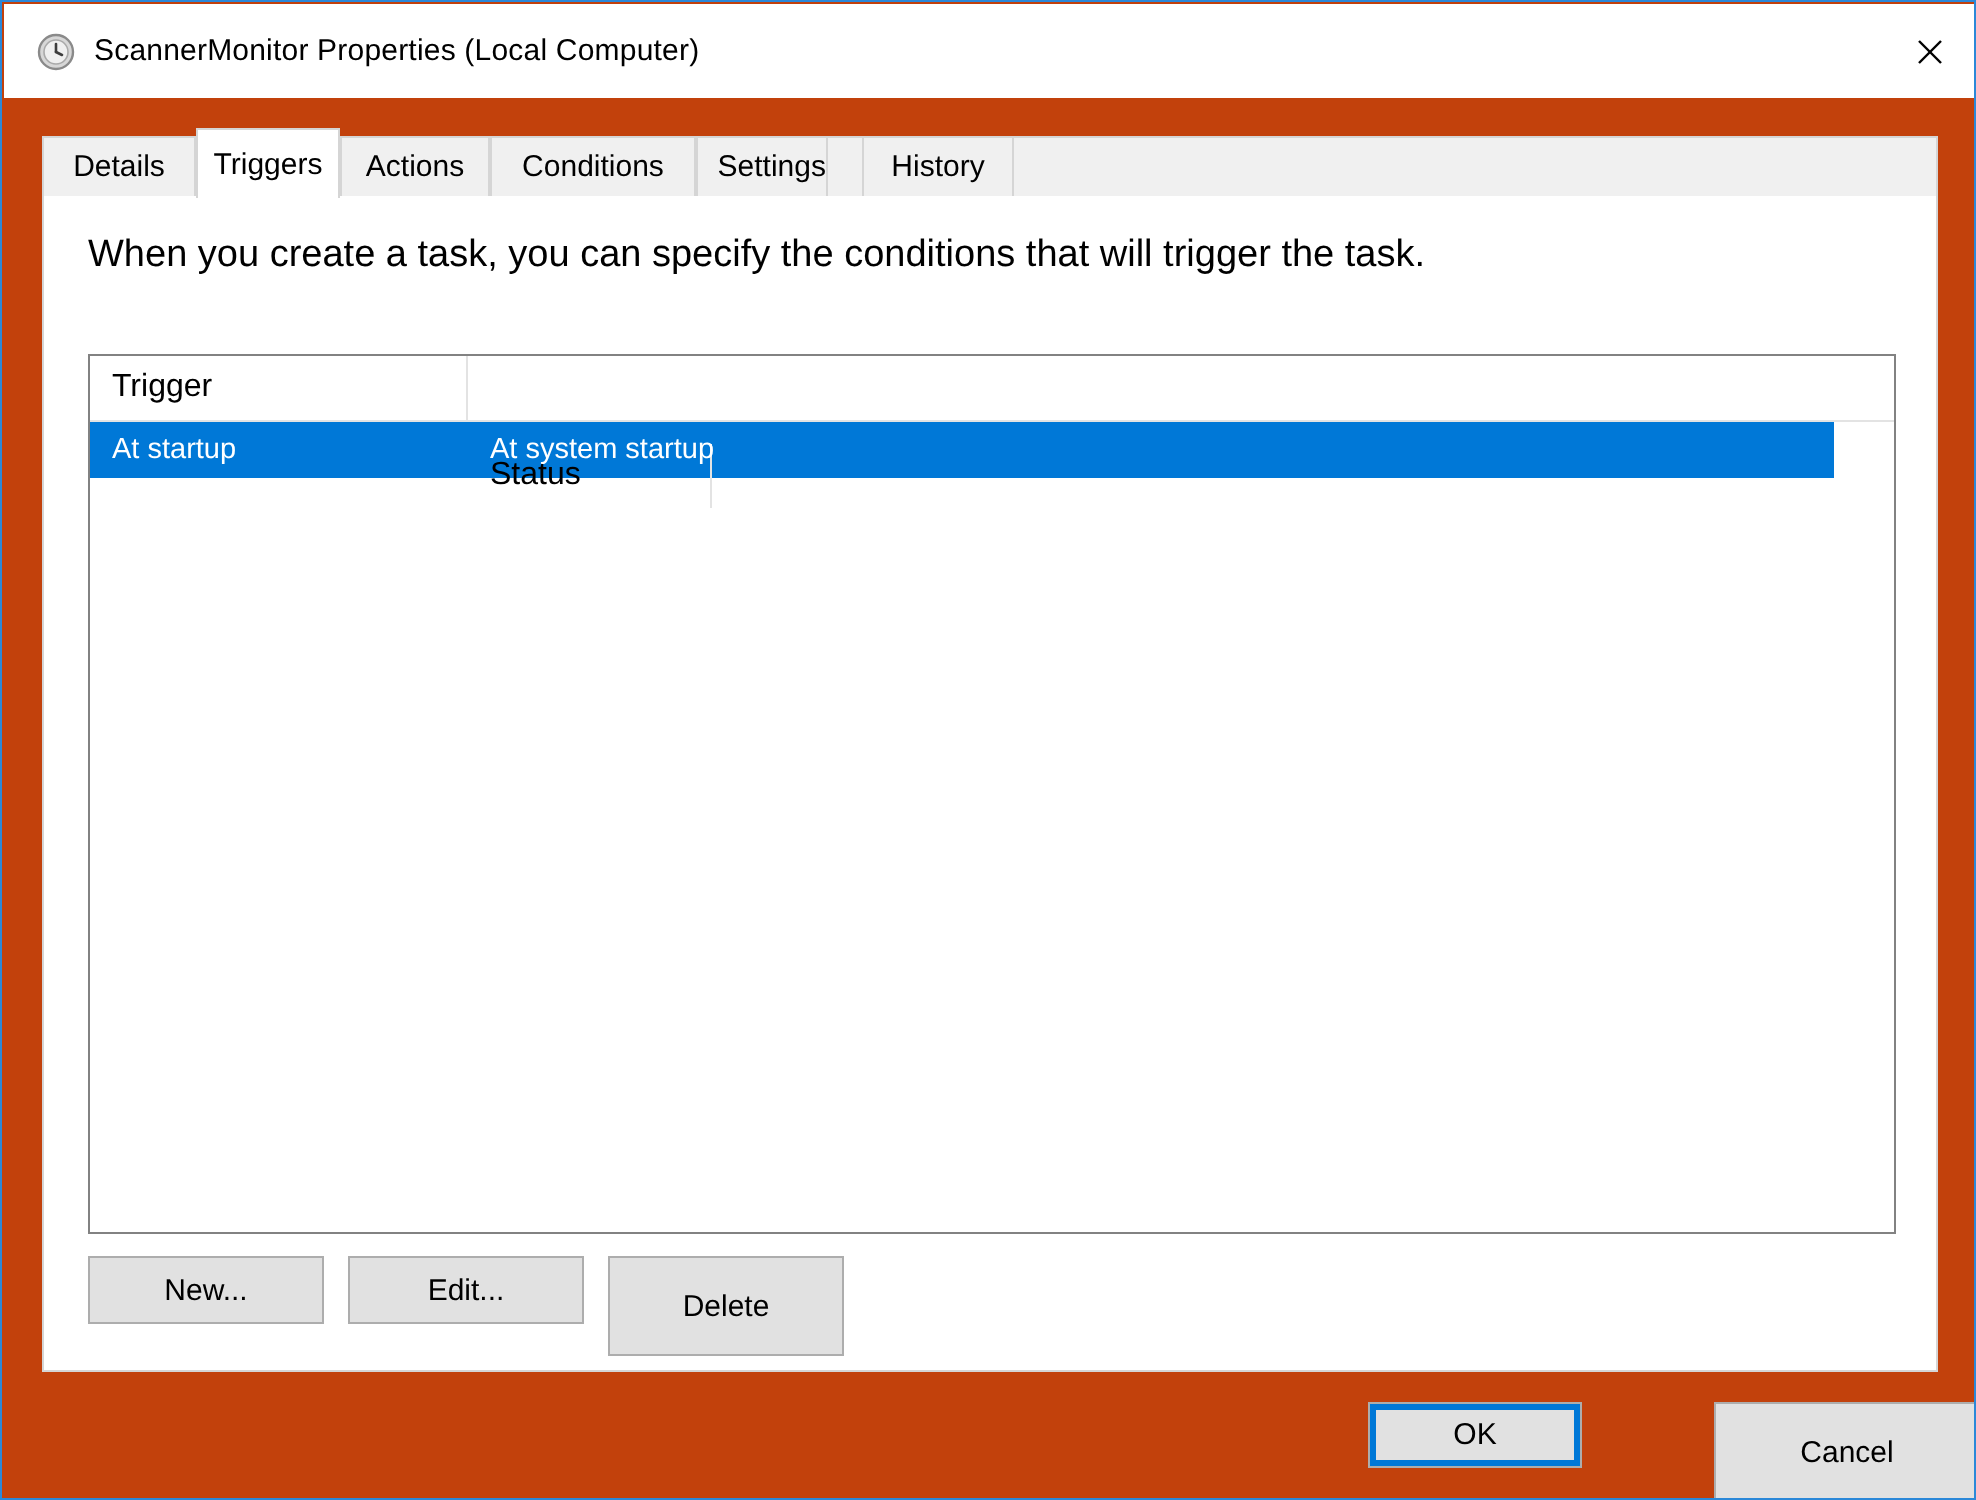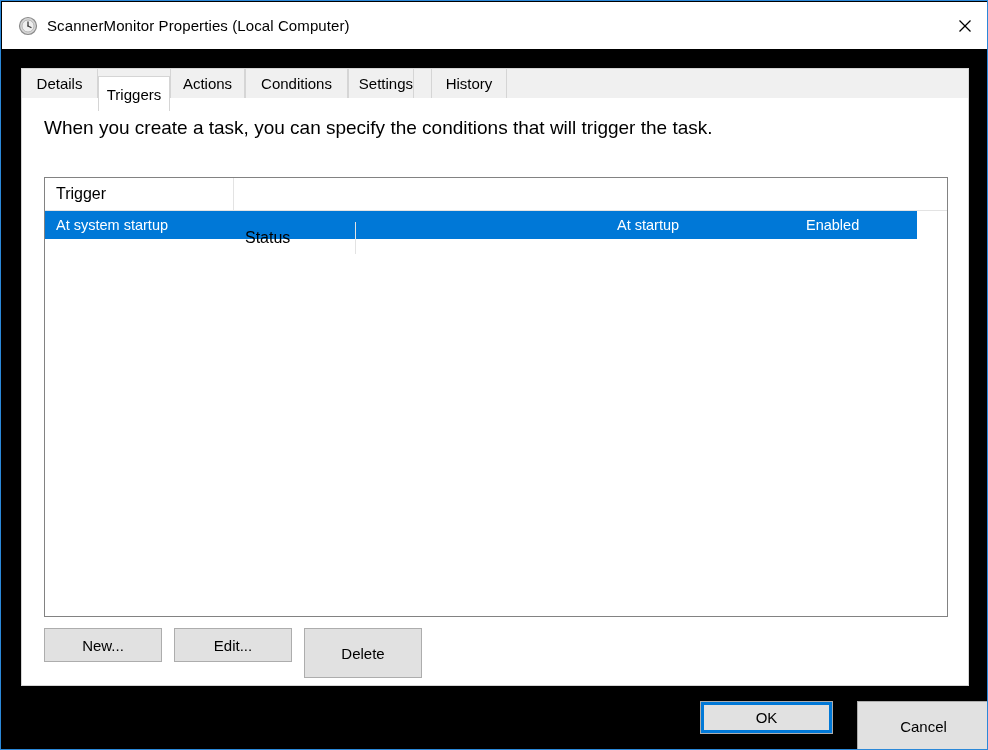--- a/index.html
+++ b/index.html
@@ -9,21 +9,21 @@
   }
   body {
     font-family: "Liberation Sans", sans-serif;
   }
 
   .window {
     position: relative;
     width: 988px;
     height: 750px;
     box-sizing: border-box;
-    background: #000000;
+    background: #c2410c;
     border: 1px solid #2b88d8;
     overflow: hidden;
   }
 
   
   .titlebar {
     position: absolute;
     left: 1px;
     top: 1px;
     width: 986px;
@@ -92,21 +92,20 @@
     background: #f0f0f0;
     white-space: nowrap;
   }
   .tab.selected {
     top: -4px;
     height: 35px;
     background: #ffffff;
     border: 1px solid #d5d5d5;
     border-bottom: none;
     z-index: 3;
-    margin-top: 12px;
   }
 
   
   .tabpanel {
     position: absolute;
     left: 20px;
     top: 97px;
     width: 948px;
     height: 588px;
     box-sizing: border-box;
@@ -190,23 +189,23 @@
     padding: 0;
     white-space: nowrap;
   }
   .btn-new    { position: absolute; left: 22px;  top: 530px; width: 118px; height: 34px; }
   .btn-edit   { position: absolute; left: 152px; top: 530px; width: 118px; height: 34px; }
   .btn-delete { position: absolute; left: 282px; top: 530px; width: 118px; height: 50px; }
 
   
   .btn-ok {
     position: absolute;
-    left: 699px;
+    left: 683px;
     top: 700px;
-    width: 133px;
+    width: 107px;
     height: 33px;
     border: 1px solid #adadad;
     outline: 3px solid #0078d7;
     outline-offset: -4px;
     background: #e1e1e1;
   }
   .btn-cancel {
     position: absolute;
     left: 836px;
     top: 700px;
@@ -265,23 +264,22 @@
   <div class="tabpanel">
 
     <div class="description">When you create a task, you can specify the conditions that will trigger the task.</div>
 
     <div class="listview">
       <div class="lv-header">
         <div class="hcell col-trigger">Trigger</div>
         <div class="hcell col-status last">Status</div>
       </div>
       <div class="lv-row selected">
+        <div class="cell col-trigger">At startup</div>
         <div class="cell col-details">At system startup</div>
-        <div class="cell col-trigger">At startup</div>
-        <div class="cell col-status">Enabled</div>
       </div>
     </div>
 
     <button class="btn btn-new">New...</button>
     <button class="btn btn-edit">Edit...</button>
     <button class="btn btn-delete">Delete</button>
   </div>
 
   <button class="btn btn-ok">OK</button>
   <button class="btn btn-cancel">Cancel</button>

